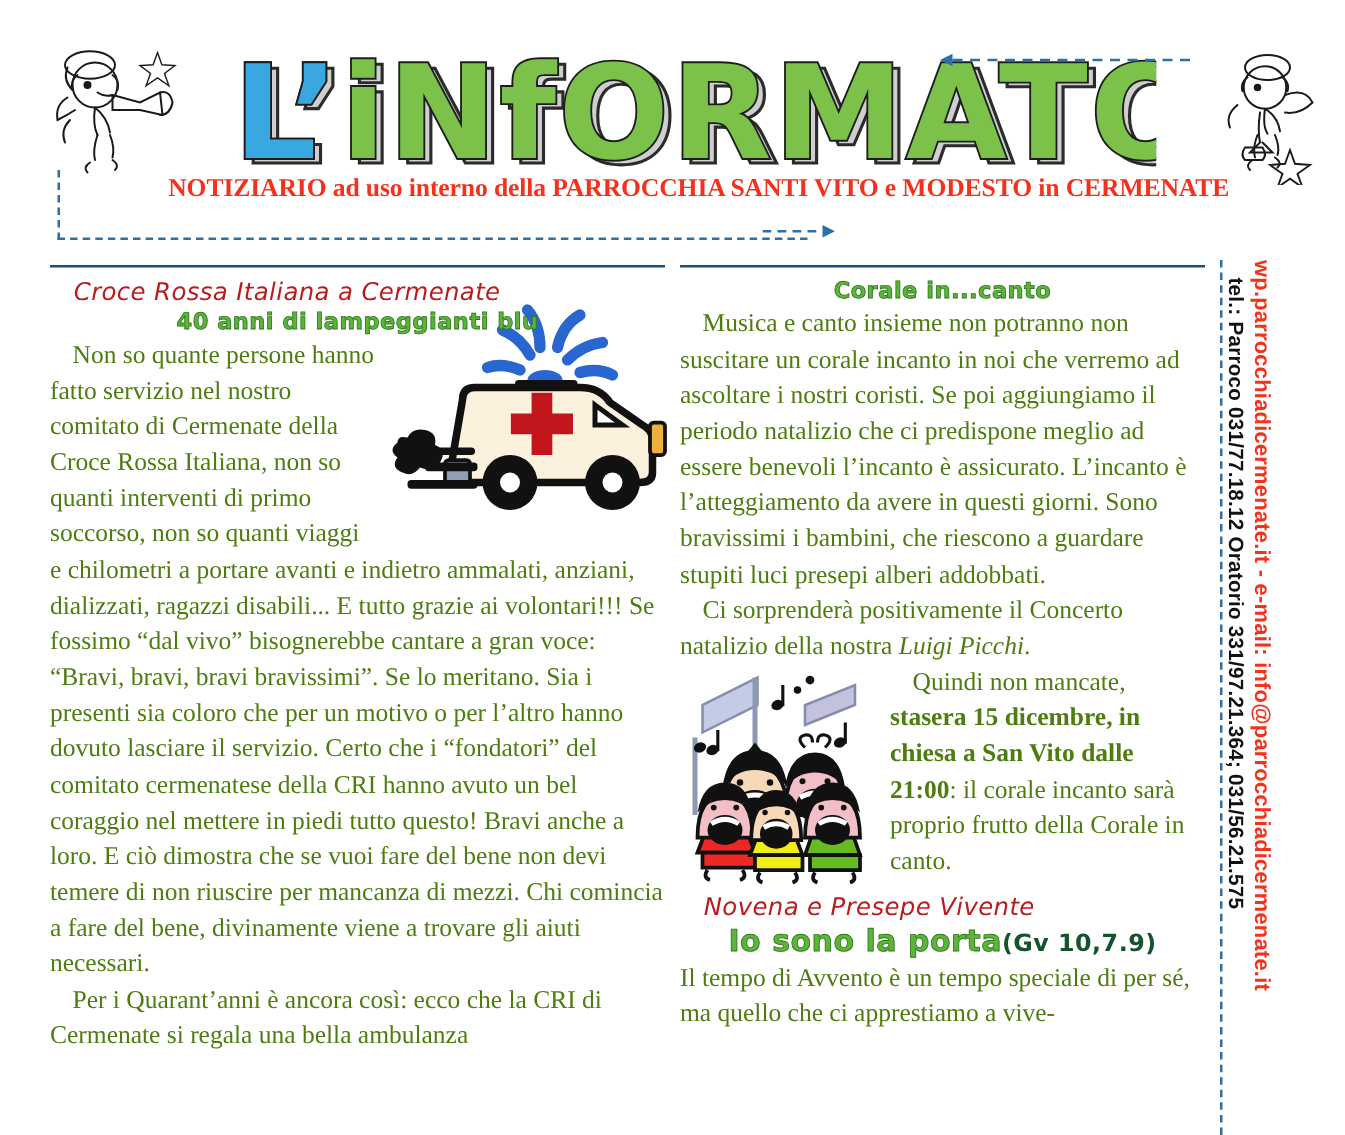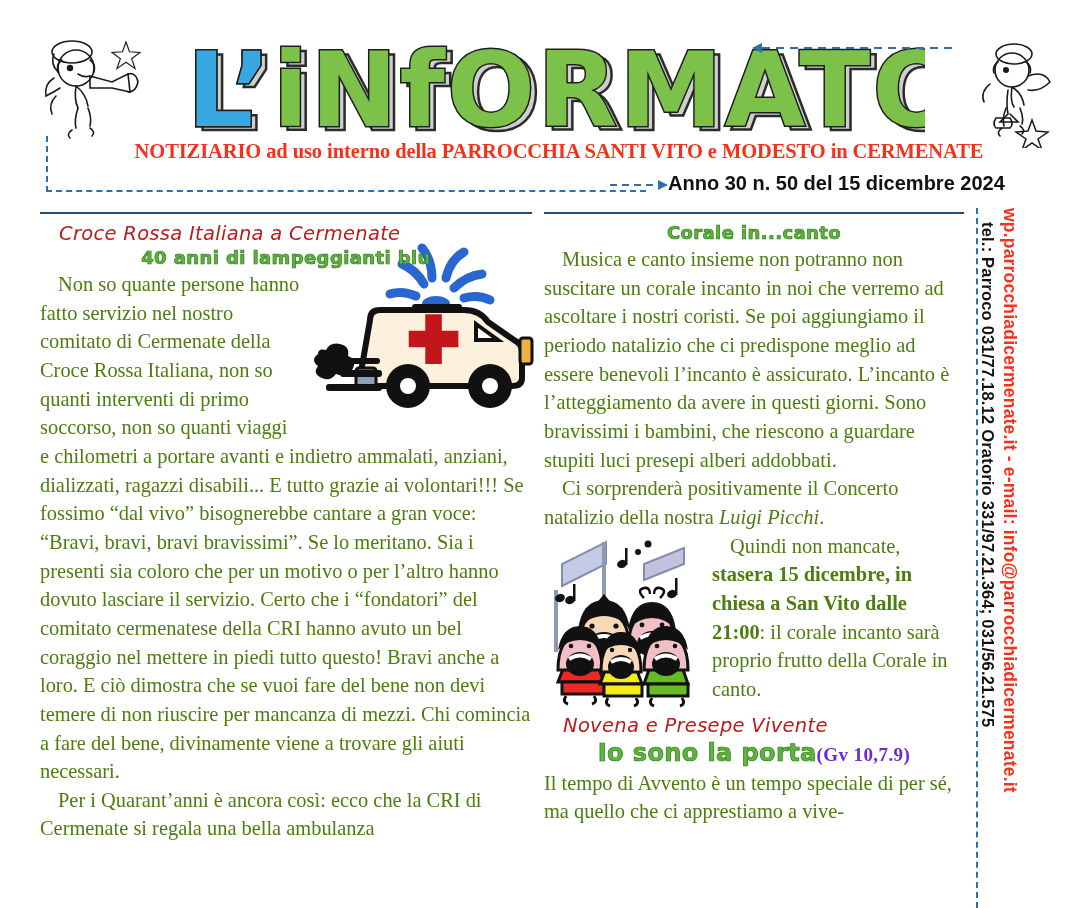--- a/index.html
+++ b/index.html
@@ -127,24 +127,23 @@
     color: #5cb53a;
     text-align: center;
     letter-spacing: 0.4px;
     -webkit-text-stroke: 0.7px #2d7a18;
     margin-bottom: 2px;
     white-space: nowrap;
   }
   .headline.small { font-size: 24px; }
   .headline .cite {
     font-size: 19px;
-    color: #6d28d9;
+    color: #14532d;
     -webkit-text-stroke: 0px;
     font-weight: bold;
-    font-family: Liberation Serif, serif;
   }
 
   .body-text {
     font-family: "Liberation Serif", serif;
     font-size: 20.4px;
     line-height: 1.405;
     color: #4d7c0f;
     text-align: left;
     hyphens: none;
   }
@@ -247,21 +246,20 @@
     <line x1="0" y1="7" x2="48" y2="7" stroke="#2f6fa8" stroke-width="2" stroke-dasharray="7 5"></line>
     <path d="M48 2 L58 7 L48 12 Z" fill="#2f6fa8"></path>
   </svg>
   <svg class="dashed-arrow-top" viewBox="0 0 200 14">
     <line x1="10" y1="7" x2="200" y2="7" stroke="#2f6fa8" stroke-width="2" stroke-dasharray="8 6"></line>
     <path d="M10 2 L0 7 L10 12 Z" fill="#2f6fa8"></path>
   </svg>
 
   <div class="notiziario">NOTIZIARIO ad uso interno della PARROCCHIA SANTI VITO e MODESTO in CERMENATE</div>
 
-  <div class="issue-line">Anno 30  n. 50 del 15 dicembre 2024</div>
 </div>
 
 <div class="page-body">
 
   <div class="col-rule left"></div>
   <div class="col-rule mid"></div>
   <div class="sidebar-dash"></div>
 
   <div class="column col-left">
     <div class="kicker">Croce Rossa Italiana a Cermenate</div>

